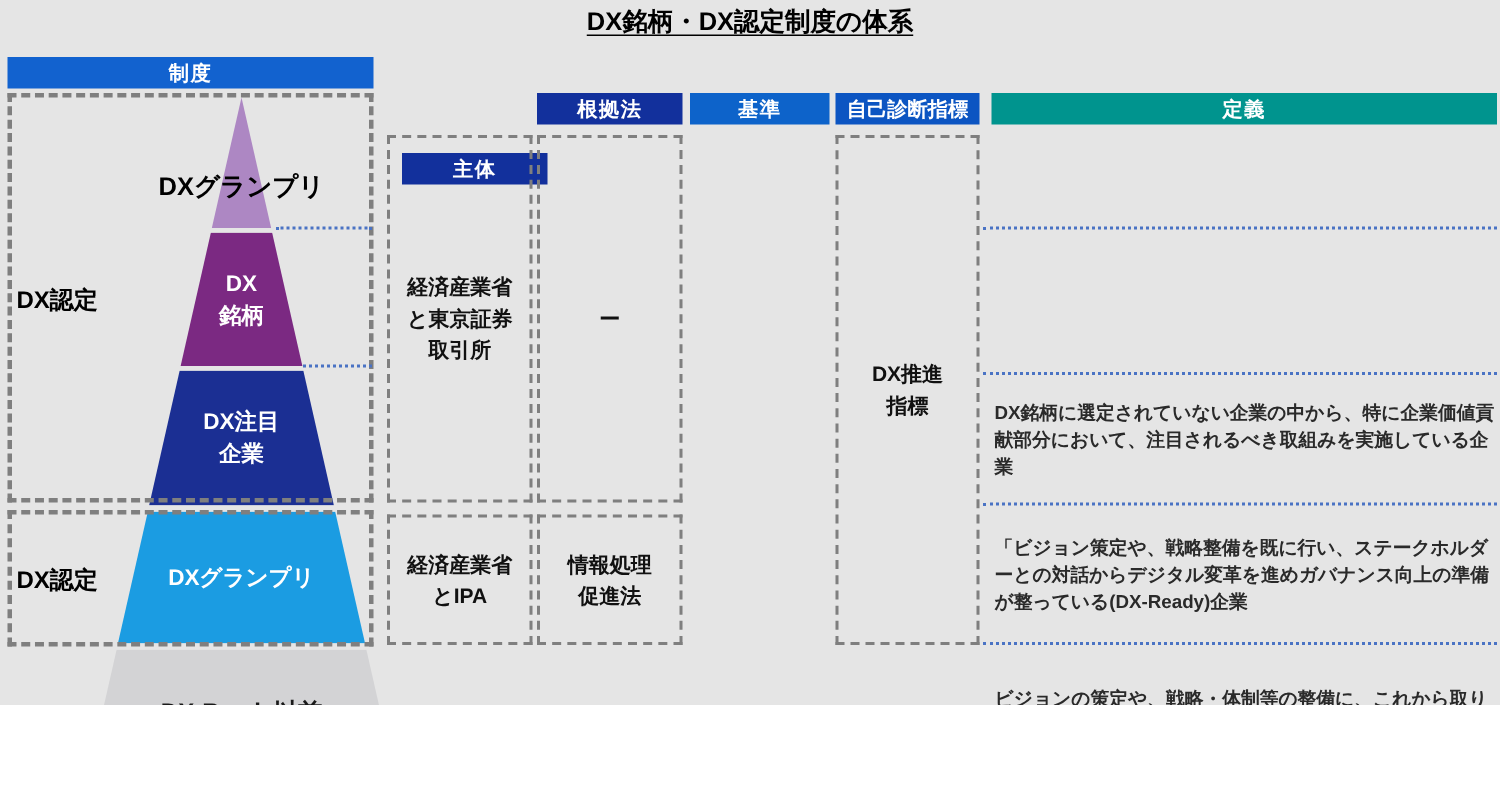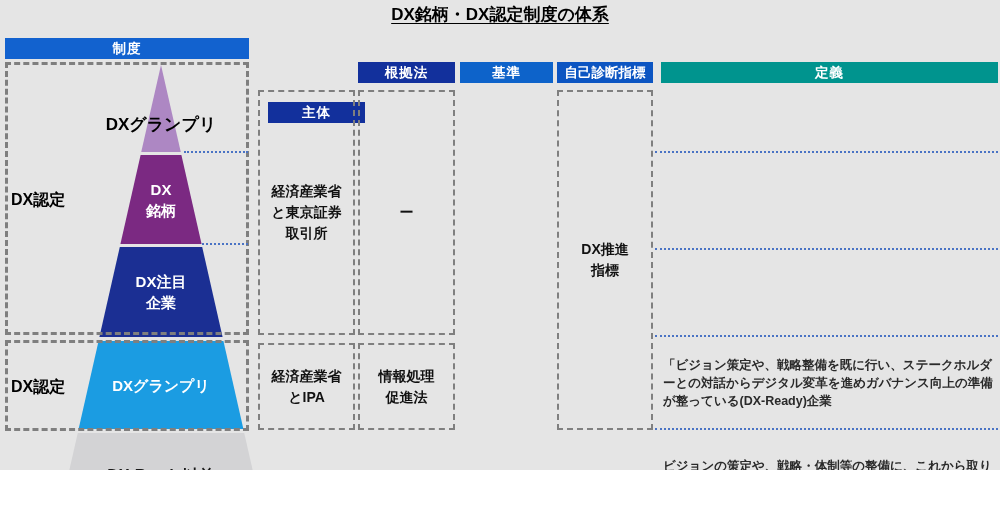--- a/index.html
+++ b/index.html
@@ -88,20 +88,21 @@
 と東京証券
 取引所</div>
   <div class="dashbox cell" style="left:358px; top:90px; width:97px; height:245px;">ー</div>
   <div class="dashbox cell" style="left:557px; top:90px; width:96px; height:340px;">DX推進
 指標</div>
   <div class="dashbox cell" style="left:258px; top:343px; width:97px; height:87px;">経済産業省
 とIPA</div>
   <div class="dashbox cell" style="left:358px; top:343px; width:97px; height:87px;">情報処理
 促進法</div>
 
+  <div class="defrow" style="top:251px; height:84px;">DX銘柄に選定されていない企業の中から、特に企業価値貢献部分において、注目されるべき取組みを実施している企業</div>
   <div class="defrow" style="top:338px; height:90px;">「ビジョン策定や、戦略整備を既に行い、ステークホルダーとの対話からデジタル変革を進めガバナンス向上の準備が整っている(DX-Ready)企業</div>
   <div class="defrow" style="top:431px; height:89px;">ビジョンの策定や、戦略・体制等の整備に、これから取り組む事業者 (認定/選定に基づくものではない)</div>
 
   <div class="dotline" style="left:184px; top:151px; width:64px;"></div>
   <div class="dotline" style="left:202px; top:243px; width:46px;"></div>
   <div class="dotline" style="left:655px; top:151px; width:343px;"></div>
   <div class="dotline" style="left:655px; top:248px; width:343px;"></div>
   <div class="dotline" style="left:655px; top:335px; width:343px;"></div>
   <div class="dotline" style="left:655px; top:428px; width:343px;"></div>
   <div class="dotline" style="left:258px; top:520px; width:740px;"></div>

